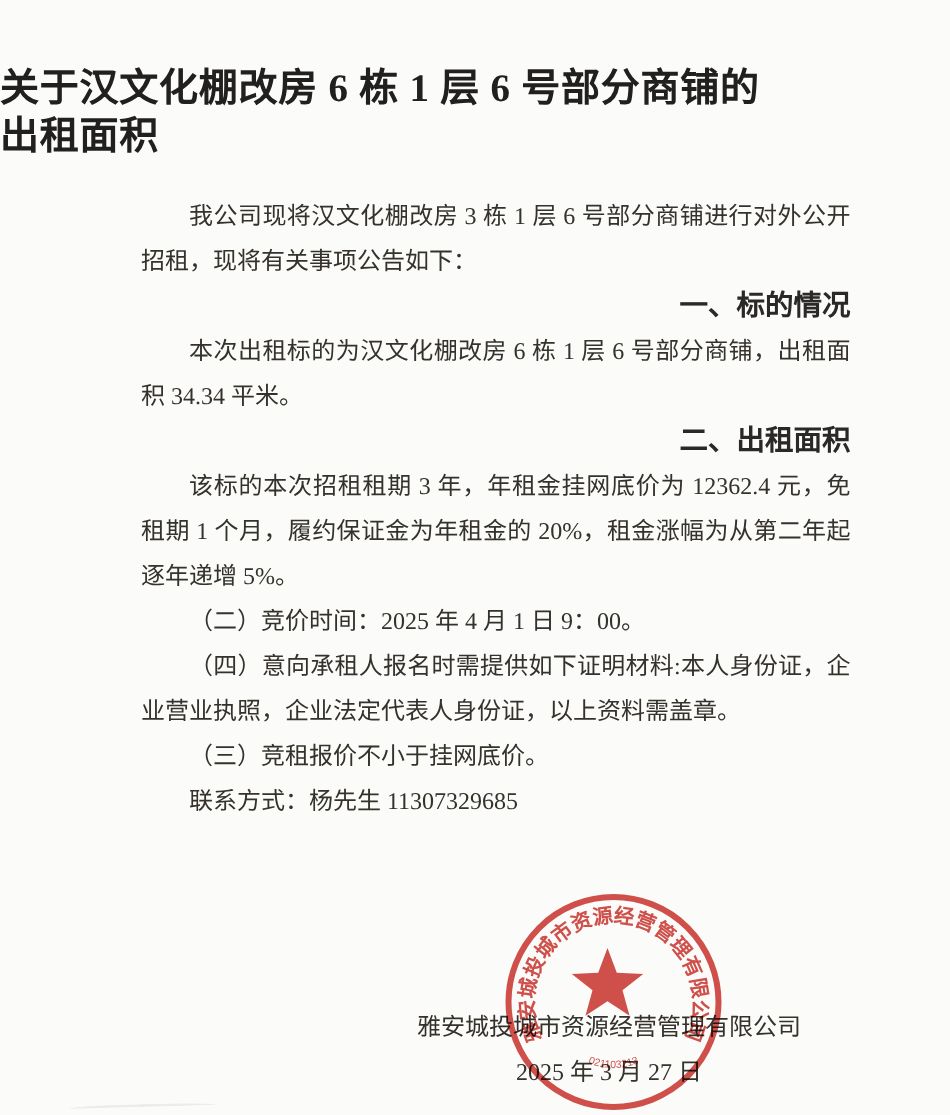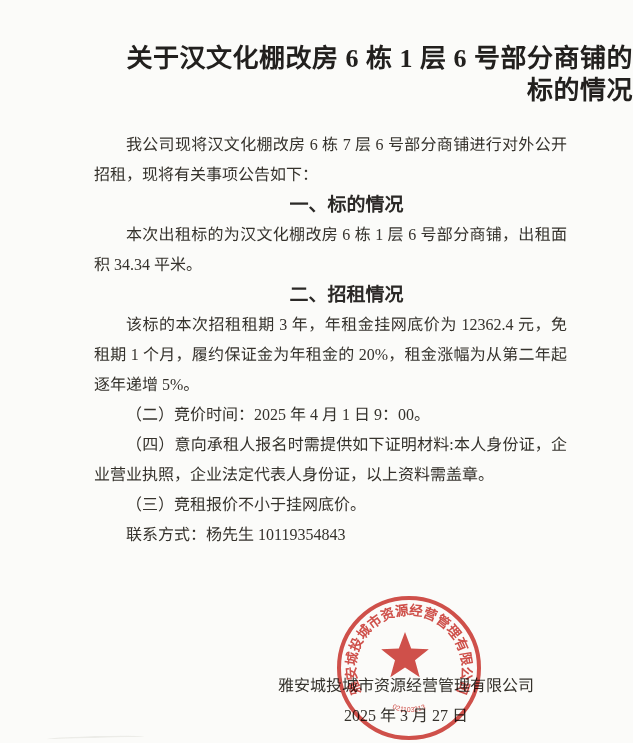--- a/index.html
+++ b/index.html
@@ -6,21 +6,21 @@
   .page{
     position:relative;
     width:633px;height:743px;
     background:#fbfbf9;
     color:#34312c;
     font-family:"Liberation Serif","DejaVu Serif",serif;
     overflow:hidden;
   }
   .doc-title{
     padding-top:26px;
-    text-align:right;
+    text-align:left;
     font-weight:700;
     font-size:26px;
     line-height:32px;
     color:#22201e;
     letter-spacing:0.5px;
   }
   .doc-title span{display:block;}
   .doc-body{
     margin:23px 66px 0 94px;
     font-size:16px;
@@ -30,21 +30,21 @@
   }
   .doc-body p{margin:0;text-indent:32px;}
   .doc-body h2{
     margin:0;
     font-size:19px;
     line-height:30px;
     font-weight:700;
     font-family:"Liberation Sans","DejaVu Sans",sans-serif;
     color:#2b2927;
     text-indent:32px;
-    text-align:center;
+    text-align:right;
   }
   .signature{
     position:absolute;
     top:671px;
     right:96px;
     width:262px;
     text-align:center;
     font-size:16px;
     line-height:30px;
     color:#35322c;
@@ -77,37 +77,37 @@
     opacity:.8;
   }
 </style>
 </head>
 <body>
 
 <div class="page">
 
   <h1 class="doc-title">
     <span>关于汉文化棚改房 6 栋 1 层 6 号部分商铺的</span>
-    <span>标的情况</span>
+    <span>出租面积</span>
   </h1>
 
   <div class="doc-body">
-    <p>我公司现将汉文化棚改房 6 栋 7 层 6 号部分商铺进行对外公开招租，现将有关事项公告如下：</p>
+    <p>我公司现将汉文化棚改房 3 栋 1 层 6 号部分商铺进行对外公开招租，现将有关事项公告如下：</p>
 
     <h2>一、标的情况</h2>
     <p>本次出租标的为汉文化棚改房 6 栋 1 层 6 号部分商铺，出租面积 34.34 平米。</p>
 
-    <h2>二、招租情况</h2>
+    <h2>二、出租面积</h2>
     <p>该标的本次招租租期 3 年，年租金挂网底价为 12362.4 元，免租期 1 个月，履约保证金为年租金的 20%，租金涨幅为从第二年起逐年递增 5%。</p>
 
     <p>（二）竞价时间：2025 年 4 月 1 日 9：00。</p>
     <p>（四）意向承租人报名时需提供如下证明材料:本人身份证，企业营业执照，企业法定代表人身份证，以上资料需盖章。</p>
     <p>（三）竞租报价不小于挂网底价。</p>
 
-    <p>联系方式：杨先生 10119354843</p>
+    <p>联系方式：杨先生 11307329685</p>
   </div>
 
   <div class="signature">
     <div>雅安城投城市资源经营管理有限公司</div>
     <div>2025 年 3 月 27 日</div>
   </div>
 
   <div class="seal">
     <svg viewBox="0 0 146 146" xmlns="http://www.w3.org/2000/svg">
       <defs>

